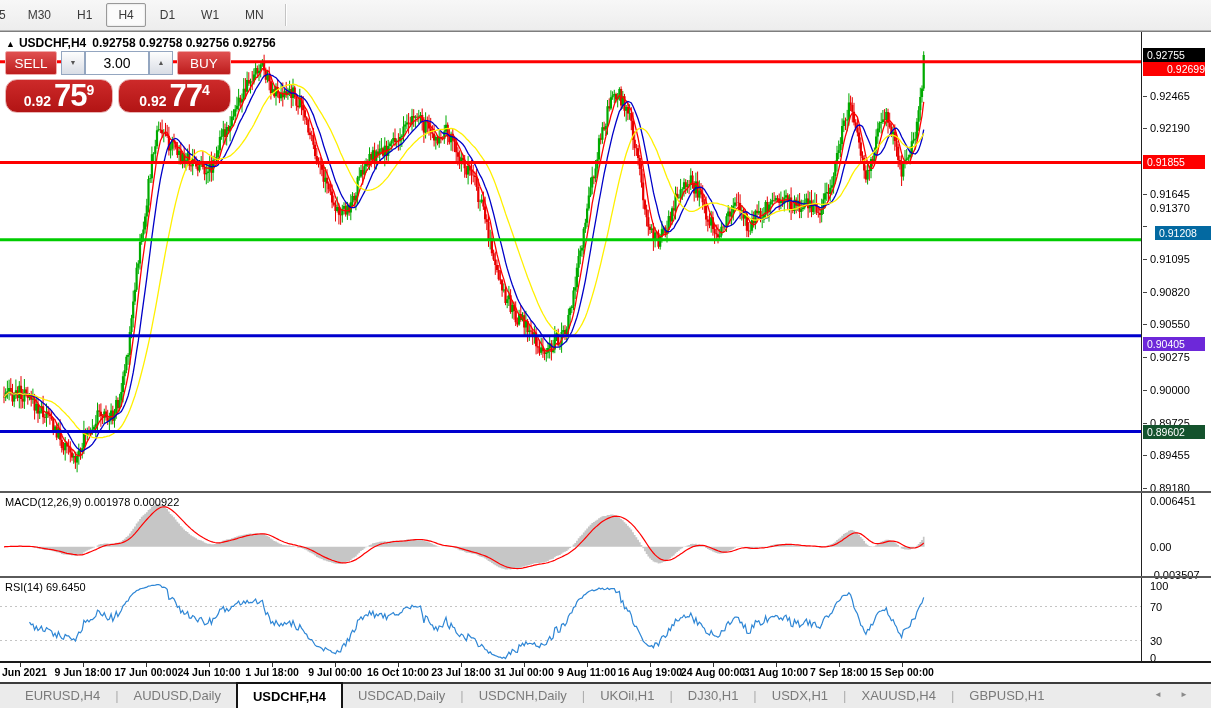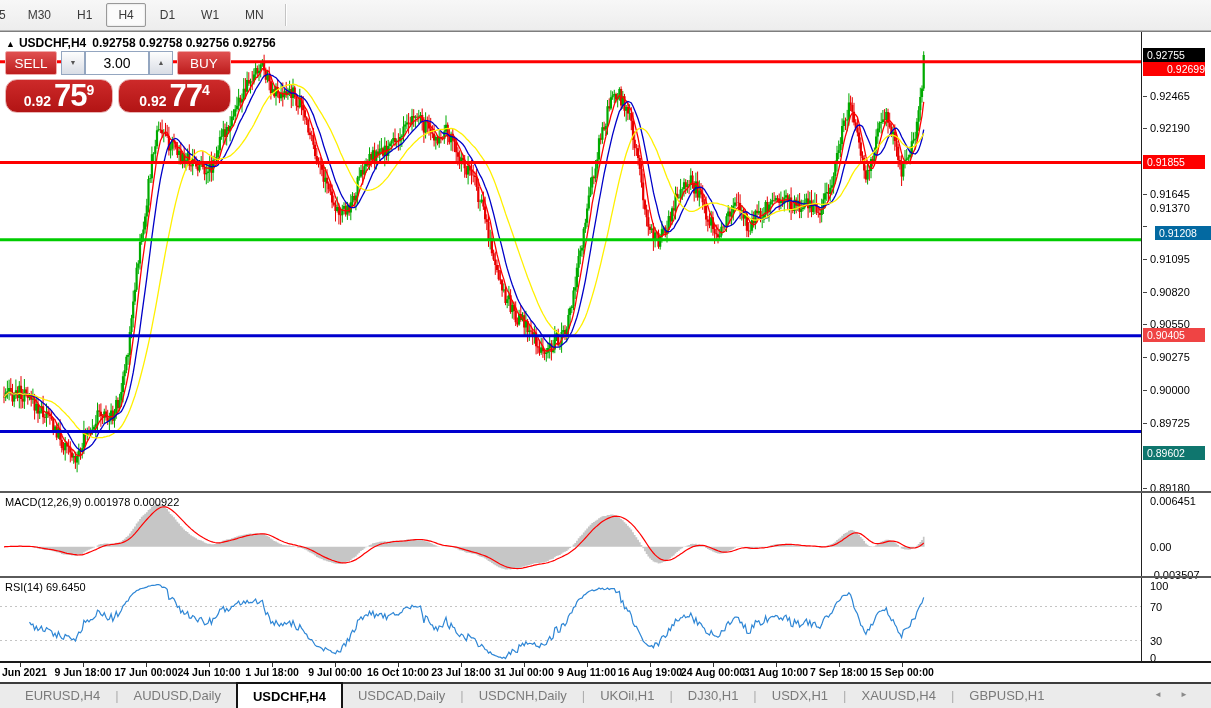--- a/index.html
+++ b/index.html
@@ -159,22 +159,22 @@
     <div class="tick-dash" style="top: 390.899px;"></div>
     <div class="tick-label" style="top: 384.899px;">0.89725</div>
     <div class="tick-dash" style="top: 423.15px;"></div>
     <div class="tick-label" style="top: 417.15px;">0.89455</div>
     <div class="tick-dash" style="top: 455.997px;"></div>
     <div class="tick-label" style="top: 449.997px;">0.89180</div>
     <div class="ax-box" style="top: 15.978px; background: rgb(0, 0, 0); color: rgb(255, 255, 255);">0.92755</div>
     <div class="ax-box" style="top: 29.978px; background: rgb(254, 0, 0); color: rgb(255, 255, 255); text-align: right;">0.92699</div>
     <div class="ax-box" style="top: 123.479px; background: rgb(254, 0, 0); color: rgb(255, 255, 255);">0.91855</div>
     <div class="ax-box" style="top: 194px; background: #0369a1; color: rgb(255, 255, 255); margin-left: 12px;">0.91208</div>
-    <div class="ax-box" style="top: 296px; background: #ef4444; color: rgb(255, 255, 255);">0.90405</div>
-    <div class="ax-box" style="top: 414px; background: #0f766e; color: rgb(255, 255, 255);">0.89602</div>
+    <div class="ax-box" style="top: 305px; background: #6d28d9; color: rgb(255, 255, 255);">0.90405</div>
+    <div class="ax-box" style="top: 393px; background: #14532d; color: rgb(255, 255, 255);">0.89602</div>
     <div class="tick-label" style="top: 463px;">0.006451</div>
     <div class="tick-label" style="top: 508.791px;">0.00</div>
     <div class="tick-label" style="top: 537px;">-0.003507</div>
     <div class="tick-label" style="top: 548px;">100</div>
     <div class="tick-label" style="top: 568.5px;">70</div>
     <div class="tick-label" style="top: 602.5px;">30</div>
     <div class="tick-label" style="top: 620px;">0</div>
   </div>
 
 <div class="abs time-strip" id="timestrip">

